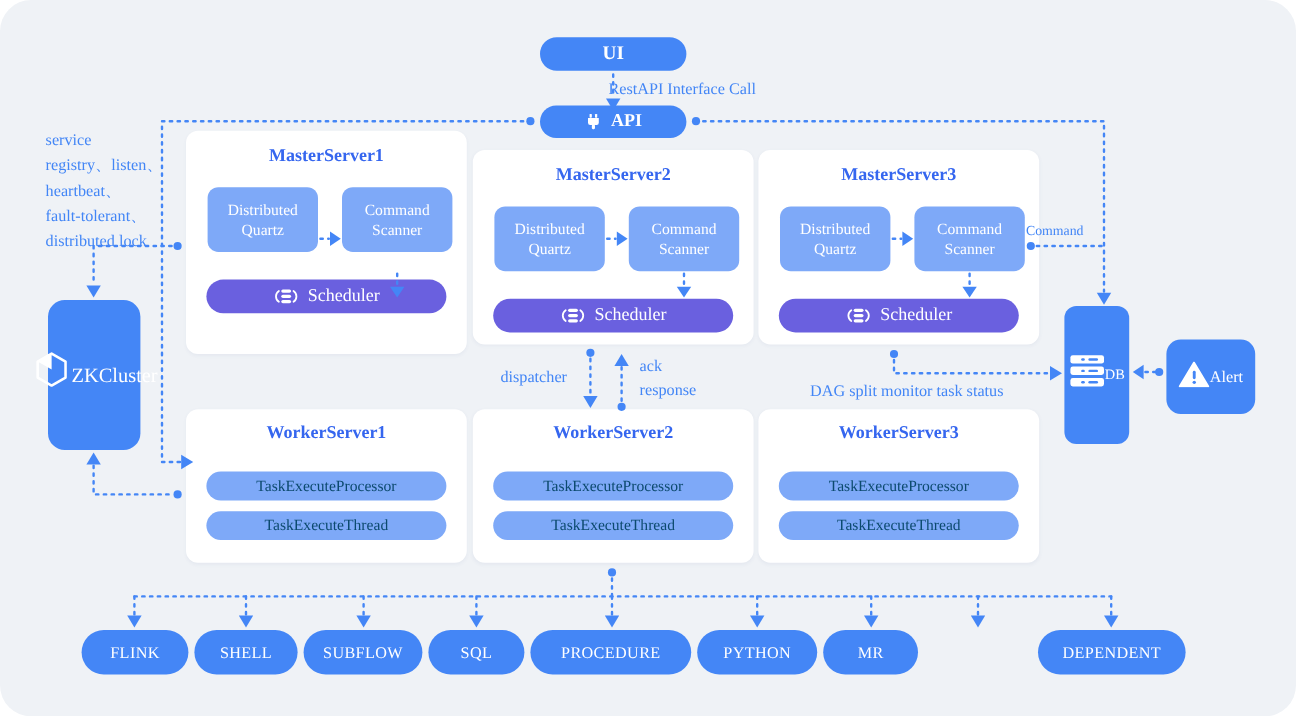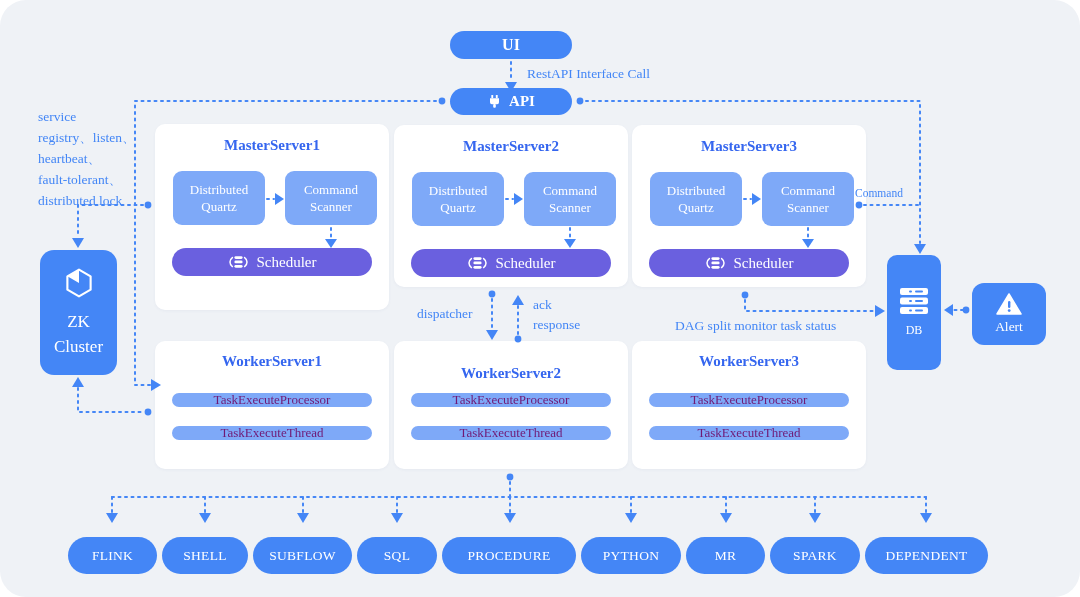--- a/index.html
+++ b/index.html
@@ -1,34 +1,34 @@
 <!DOCTYPE html>
 <html><head>
 <meta charset="utf-8">
 <style>
   html,body{margin:0;padding:0;background:#ffffff;}
   .canvas{position:relative;width:1080px;height:597px;background:#EFF2F6;border-radius:26px;
     overflow:hidden;font-family:Liberation Serif, serif;}
   .overlay{position:absolute;left:0;top:0;pointer-events:none;z-index:6;}
   .pill{position:absolute;background:#4486F6;color:#fff;border-radius:16px;display:flex;
     align-items:center;justify-content:center;font-weight:600;font-size:16px;gap:7px;z-index:4;}
-  .node{position:absolute;background:#4486F6;color:#fff;display:flex;flex-direction:column;
+  .node{position:absolute;background:#4486F6;color:#fff;display:flex;flex-direction:row;
     align-items:center;justify-content:center;z-index:4;}
   .card{position:absolute;background:#fff;border-radius:10px;width:234px;z-index:2;
     box-shadow:0 1px 3px rgba(80,110,160,0.06);}
   .card-title{text-align:center;margin-top:13px;color:#3566EF;font-weight:700;font-size:15px;}
   .lightbox{position:absolute;background:#7EA9F8;color:#fff;border-radius:9px;width:92px;height:54px;
     top:47px;display:flex;align-items:center;justify-content:center;text-align:center;
     font-size:13px;line-height:17px;padding:0 22px;box-sizing:border-box;}
   .sched{position:absolute;left:17px;top:124px;width:200px;height:28px;background:#6A60DF;
     border-radius:14px;color:#fff;display:flex;align-items:center;justify-content:center;
     font-size:15px;gap:8px;}
-  .wpill{position:absolute;left:17px;width:200px;height:14px;background:#7EA9F8;border-radius:13px;
-    color:#701a75;display:flex;align-items:center;justify-content:center;font-size:13px;}
-  .task{position:absolute;top:537px;height:37px;background:#4486F6;border-radius:19px;color:#fff;
+  .wpill{position:absolute;left:17px;width:200px;height:24px;background:#7EA9F8;border-radius:13px;
+    color:#0c4a6e;display:flex;align-items:center;justify-content:center;font-size:13px;}
+  .task{position:absolute;top:525px;height:37px;background:#4486F6;border-radius:19px;color:#fff;
     display:flex;align-items:center;justify-content:center;font-size:13.5px;letter-spacing:.3px;z-index:4;}
   .lbl{position:absolute;color:#4386F6;font-size:13.5px;line-height:21px;z-index:5;}
   .ico{display:flex;align-items:center;}
 </style>
 </head>
 <body>
 
 <div class="canvas">
 
   <svg class="overlay" width="1080" height="597">
@@ -95,21 +95,21 @@
       <circle cx="518" cy="339" r="3.4"></circle>
         <circle cx="745" cy="295" r="3.4"></circle>
       <circle cx="966" cy="310" r="3.4"></circle>
         <circle cx="510" cy="477" r="3.4"></circle>
     </g>
   </svg>
 
   <div class="pill" style="left:450px;top:31px;width:122px;height:28px;">
     <span>UI</span>
   </div>
-  <div class="lbl" style="left:527px;top:63px;">RestAPI Interface Call</div>
+  <div class="lbl" style="left:507px;top:63px;">RestAPI Interface Call</div>
   <div class="pill" style="left:450px;top:88px;width:122px;height:27px;font-size:15px;">
     <span class="ico">
       <svg width="15" height="15" viewBox="0 0 16 16">
           <g fill="#fff">
             <rect x="4.6" y="1" width="2" height="3.4" rx="0.6"></rect>
             <rect x="9.4" y="1" width="2" height="3.4" rx="0.6"></rect>
             <path d="M3.2 4.6 h9.6 v4.2 a2 2 0 0 1 -2 2 h-5.6 a2 2 0 0 1 -2 -2 z"></path>
             <rect x="6.6" y="10.6" width="2.8" height="4" rx="1"></rect>
           </g>
         </svg>
@@ -129,21 +129,21 @@
     <span class="ico" style="margin-bottom:9px;">
       <svg width="34" height="34" viewBox="0 0 24 24">
           <path d="M12 2.6 L20.2 7.3 V16.7 L12 21.4 L3.8 16.7 V7.3 Z" fill="none" stroke="#fff" stroke-width="1.5" stroke-linejoin="round"></path>
           <path d="M12 12 L3.8 7.3 L12 2.6 Z" fill="#fff"></path>
         </svg>
     </span>
     <span>ZK</span>
     <span>Cluster</span>
   </div>
 
-  <div class="card" style="left:155px;top:124px;height:186px;">
+  <div class="card" style="left:155px;top:109px;height:186px;">
     <div class="card-title">MasterServer1</div>
     <div class="lightbox" style="left:18px;">Distributed Quartz</div>
     <div class="lightbox" style="left:130px;">Command Scanner</div>
     <div class="sched">
       <span class="ico">
         <svg width="21" height="16" viewBox="0 0 21 16">
             <g stroke="#fff" stroke-width="1.5" fill="none" stroke-linecap="round">
               <path d="M4.4 3.5 A5.4 5.4 0 0 0 4.4 12.5"></path>
               <path d="M16.6 3.5 A5.4 5.4 0 0 1 16.6 12.5"></path>
             </g>
@@ -238,33 +238,32 @@
     </span>
     <span>Alert</span>
   </div>
 
   <div class="card" style="left:155px;top:341px;height:128px;">
     <div class="card-title" style="margin-top:12px;">WorkerServer1</div>
     <div class="wpill" style="top:52px;">TaskExecuteProcessor</div>
     <div class="wpill" style="top:85px;">TaskExecuteThread</div>
   </div>
   <div class="card" style="left:394px;top:341px;height:128px;">
-    <div class="card-title" style="margin-top:24px;">WorkerServer2</div>
+    <div class="card-title" style="margin-top:12px;">WorkerServer2</div>
     <div class="wpill" style="top:52px;">TaskExecuteProcessor</div>
     <div class="wpill" style="top:85px;">TaskExecuteThread</div>
   </div>
   <div class="card" style="left:632px;top:341px;height:128px;">
     <div class="card-title" style="margin-top:12px;">WorkerServer3</div>
     <div class="wpill" style="top:52px;">TaskExecuteProcessor</div>
     <div class="wpill" style="top:85px;">TaskExecuteThread</div>
   </div>
 
   <div class="task" style="left:68px;width:89px;">FLINK</div>
   <div class="task" style="left:162px;width:86px;">SHELL</div>
   <div class="task" style="left:253px;width:99px;text-align:center;">SUBFLOW</div>
   <div class="task" style="left:357px;width:80px;">SQL</div>
   <div class="task" style="left:442px;width:134px;">PROCEDURE</div>
   <div class="task" style="left:581px;width:100px;">PYTHON</div>
   <div class="task" style="left:686px;width:79px;">MR</div>
-  <div class="task" style="left:770px;width:90px;">SPARK</div>
   <div class="task" style="left:865px;width:123px;">DEPENDENT</div>
 
 </div>
 
 </body></html>

